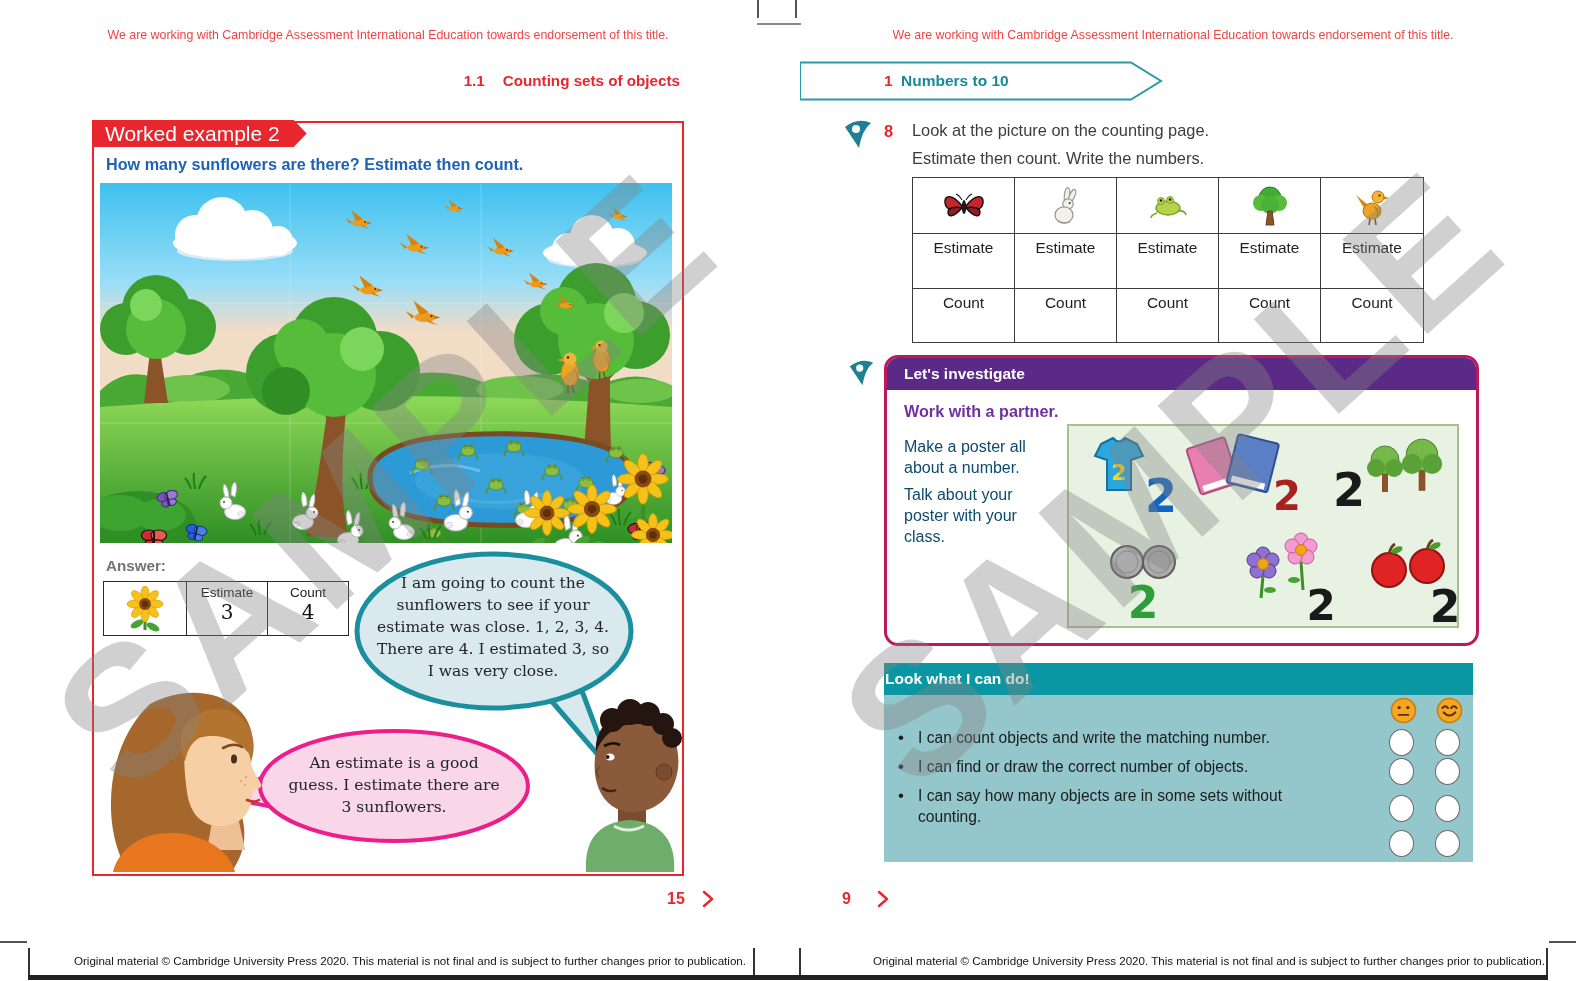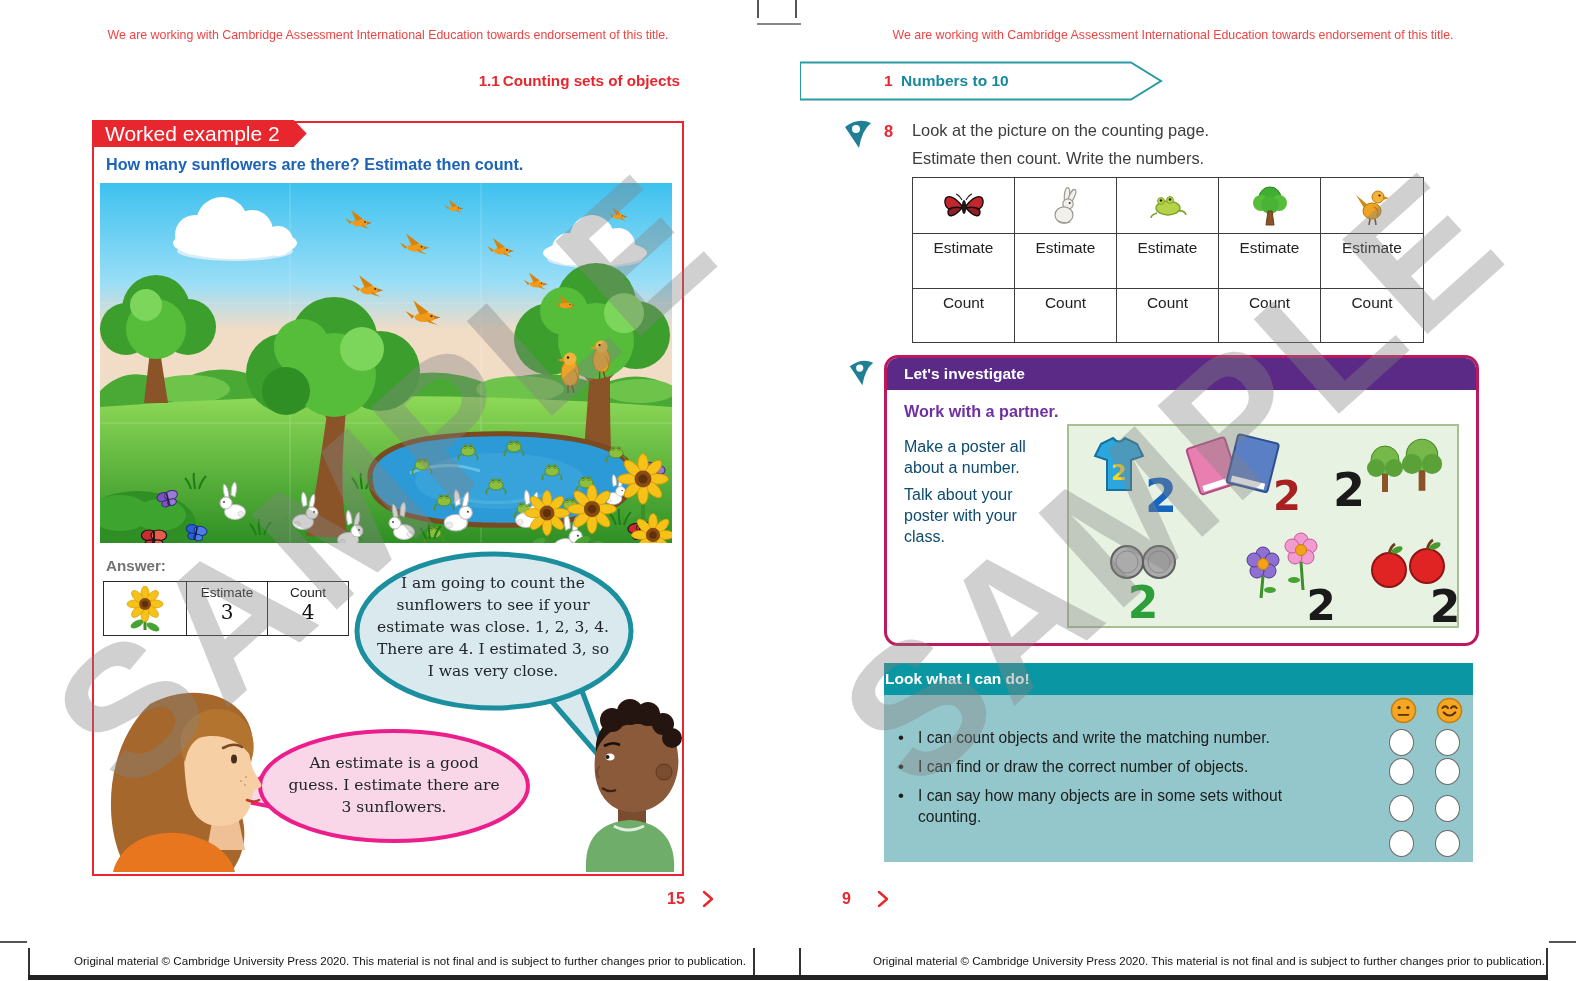--- a/index.html
+++ b/index.html
@@ -2,21 +2,21 @@
 <html><head>
 <meta charset="utf-8">
 <style>
   html,body{margin:0;padding:0;background:#fff}
   .canvas{position:relative;width:1576px;height:981px;background:#fff;overflow:hidden;
           font-family:"Liberation Sans",sans-serif;color:#1a1a1a}
   .abs{position:absolute}
   .pg-header{position:absolute;top:28px;font-size:12.4px;color:#ef4444;text-align:center;width:716px}
   .sec-head{position:absolute;left:92px;top:72px;width:588px;text-align:right;
             color:#e8262d;font-weight:bold;font-size:15.2px}
-  .sec-head .gap{margin-left:3px}
+  .sec-head .gap{margin-left:18px}
   
   .we-box{position:absolute;left:92px;top:121px;width:588px;height:751px;border:2.5px solid #e8262d;background:#fff}
   .we-banner{position:absolute;left:92px;top:120px;height:27px;line-height:27px;background:#e8262d;color:#fff;
              font-weight:normal;font-size:21px;padding:0 27px 0 13px;
              clip-path:polygon(0 0,calc(100% - 13px) 0,100% 50%,calc(100% - 13px) 100%,0 100%);z-index:5}
   .question{position:absolute;left:106px;top:155px;font-size:16.2px;font-weight:bold;color:#1c63b7}
   .answer-label{position:absolute;left:106px;top:557px;font-size:15.2px;font-weight:bold;color:#737373}
   .ans-table{position:absolute;left:103px;top:581px;display:flex;border:1.6px solid #2b2b2b;background:#fff}
   .at-cell{width:80px;height:53px;border-left:1.6px solid #2b2b2b;text-align:center}
   .at-cell.icon{width:82px;border-left:none;display:flex;align-items:center;justify-content:center}

